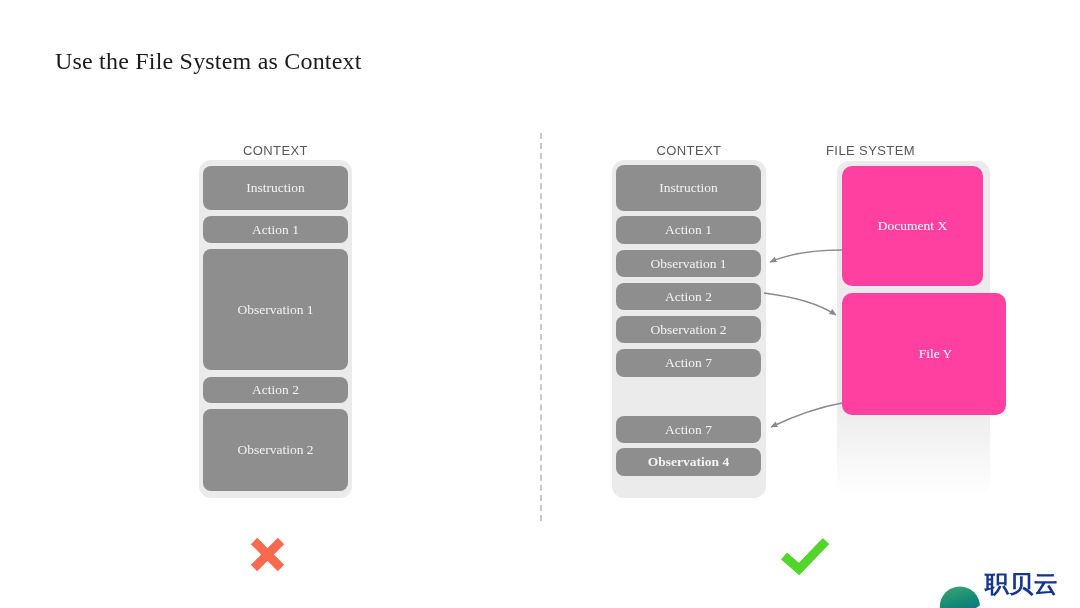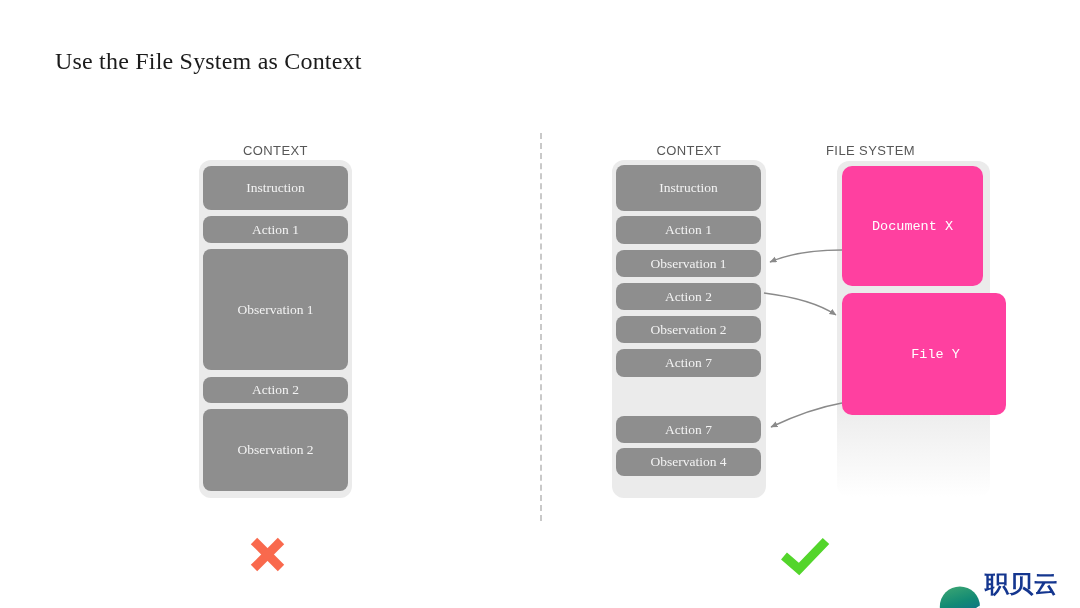--- a/index.html
+++ b/index.html
@@ -42,25 +42,25 @@
   .lb4{top:249px;height:82px;}
   
   .rb0{top:5px;height:46px;}
   .rb1{top:56px;height:28px;}
   .rb2{top:90px;height:27px;}
   .rb3{top:123px;height:27px;}
   .rb4{top:156px;height:27px;}
   .rb5{top:189px;height:28px;}
   .rb6{top:222px;height:28px;}
   .rb7{top:256px;height:27px;}
-  .rb8{top:288px;height:28px;}
+  .rb8{top:288px;height:28px;font-weight:bold;}
   
   .fsbox{
     position:absolute;left:5px;width:141px;background:#ff40a0;border-radius:10px;
-    color:#ffffff;font-family:Liberation Mono, monospace;font-size:13.5px;
+    color:#ffffff;font-family:Liberation Serif, serif;font-size:13.5px;
     display:flex;align-items:center;justify-content:center;text-align:center;
   }
   .fb0{top:5px;height:120px;}
   .fb1{top:132px;height:122px;padding-left:23px;}
   .divider{
     position:absolute;left:540px;top:133px;height:388px;width:0;
     border-left:2px dashed #c9c9c9;
   }
   .overlay{position:absolute;left:0;top:0;width:1080px;height:608px;pointer-events:none;}
   .logo{

